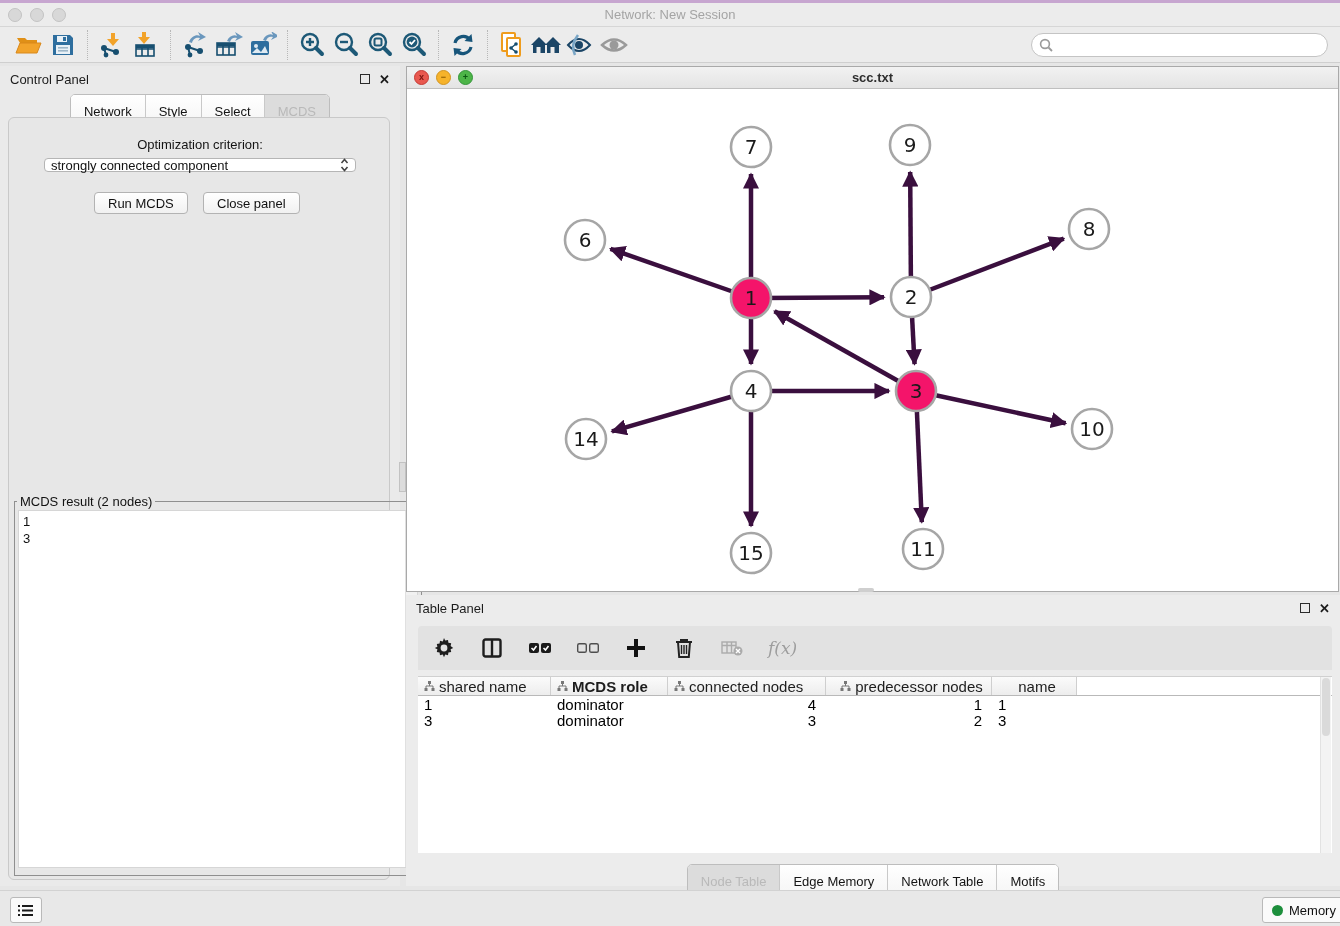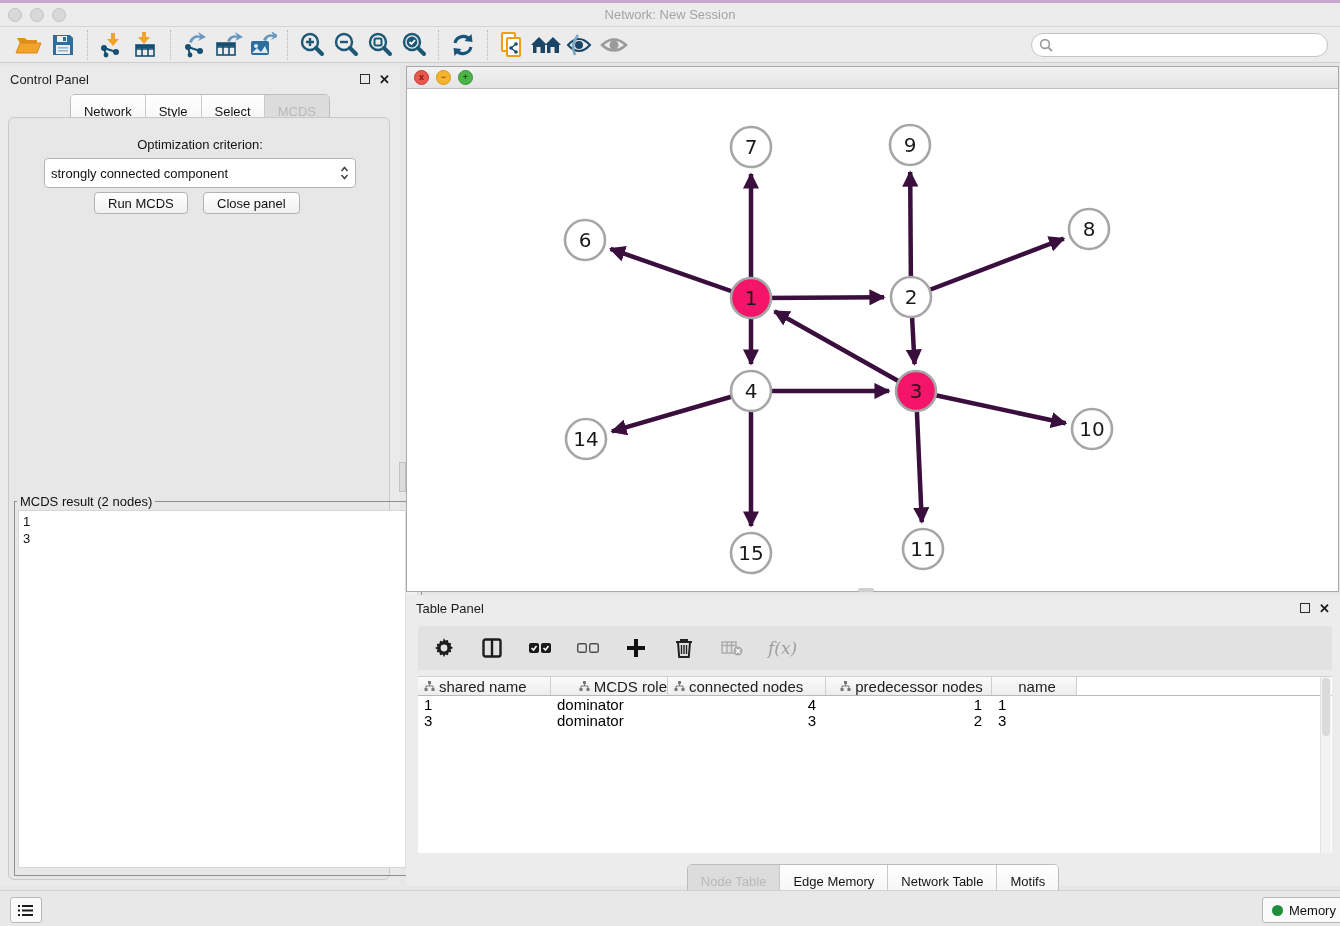--- a/index.html
+++ b/index.html
@@ -22,21 +22,21 @@
   .panel-hdr-icons{margin-left:auto;display:flex;align-items:center;gap:9px;}
   .float-icon{width:8px;height:8px;border:1.4px solid #2b2b2b;display:inline-block;}
   .close-icon{font-size:13px;font-weight:bold;color:#1b1b1b;line-height:1;}
   .seg{display:inline-flex;border:1px solid #bdbdbd;border-radius:5px;overflow:hidden;background:#fff;}
   .seg .tab{padding:9px 13px;font-size:13px;color:#141414;background:linear-gradient(#ffffff,#f4f4f4);border-right:1px solid #c9c9c9;white-space:nowrap;}
   .seg .tab:last-child{border-right:none;}
   .seg .tab.active{background:#dcdcdc;color:#b9b9b9;}
   #cp-tabs-row{left:0;top:94px;width:400px;display:flex;justify-content:center;}
   #cp-body{left:8px;top:117px;width:382px;height:763px;background:#e7e7e7;border:1px solid #c9c9c9;border-radius:6px;box-sizing:border-box;}
   #opt-label{left:0;top:137px;width:400px;text-align:center;font-size:13px;color:#141414;}
-  #criterion-select{left:44px;top:158px;width:312px;height:30px;background:#fff;border:1px solid #b5b5b5;border-radius:4px;display:flex;align-items:center;padding:0 6px;box-sizing:border-box;font-size:13px;color:#111;}
+  #criterion-select{left:44px;top:158px;width:312px;height:14px;background:#fff;border:1px solid #b5b5b5;border-radius:4px;display:flex;align-items:center;padding:0 6px;box-sizing:border-box;font-size:13px;color:#111;}
   #criterion-select .chevrons{margin-left:auto;}
   .mac-btn{height:22px;background:linear-gradient(#ffffff,#f1f1f1);border:1px solid #b3b3b3;border-radius:4px;font-size:13px;color:#111;display:flex;align-items:center;justify-content:center;padding:0 13px;box-sizing:border-box;}
   #run-btn{left:94px;top:192px;}
   #closepanel-btn{left:203px;top:192px;}
   #result-group{left:14px;top:494px;width:408px;height:382px;border:1px solid #8f8f8f;margin:0;padding:0;box-sizing:border-box;}
   #result-group legend{font-size:13px;color:#111;padding:0 3px;margin-left:2px;}
   #result-text-wrap{position:relative;margin:1px 3px 3px 3px;height:356px;background:#fff;border:1px solid #d6d6d6;}
   #result-text{margin:0;padding:2px 4px;font-family:"Liberation Sans",sans-serif;font-size:13px;line-height:17px;color:#111;}
   #result-scroll{position:absolute;right:0;top:0;bottom:0;width:11px;background:#f1f1f1;border-left:1px solid #e0e0e0;}
   
@@ -264,20 +264,21 @@
 3</pre>
     <div id="result-scroll"></div>
   </div>
 </fieldset>
 
 <div class="abs" id="net-window">
   <div id="net-titlebar">
     <span class="tl tl-close">x</span>
     <span class="tl tl-min">−</span>
     <span class="tl tl-max">+</span>
+    <div id="net-title">scc.txt</div>
   </div>
   <svg id="graph-svg" width="931" height="503">
       <defs>
         <marker id="arrow" viewBox="0 0 10 10" refX="9" refY="5" markerWidth="3.6" markerHeight="3.6" orient="auto" markerUnits="strokeWidth">
           <path d="M0 0L10 5L0 10z" fill="#3a0f3e"></path>
         </marker>
       </defs>
       <line x1="344" y1="209" x2="344" y2="85" stroke="#3a0f3e" stroke-width="4.5" marker-end="url(#arrow)"></line>
       <line x1="344" y1="209" x2="203.48895963725064" y2="159.90578107807553" stroke="#3a0f3e" stroke-width="4.5" marker-end="url(#arrow)"></line>
       <line x1="344" y1="209" x2="477.00052732830096" y2="208.16874670419813" stroke="#3a0f3e" stroke-width="4.5" marker-end="url(#arrow)"></line>
@@ -411,21 +412,21 @@
         <span><svg width="11" height="11" viewBox="0 0 11 11">
             <g fill="#777">
               <rect x="4" y="0" width="3" height="3"></rect>
               <rect x="0.5" y="7" width="3" height="3"></rect>
               <rect x="7.5" y="7" width="3" height="3"></rect>
             </g>
             <path d="M5.5 3v2M2 7V5h7v2" stroke="#777" fill="none"></path>
           </svg></span>
         <span>shared name</span>
       </div>
-      <div class="th" style="width: 117px; justify-content: flex-end;">
+      <div class="th" style="width: 117px; justify-content: flex-start; font-weight: bold;">
         <span><svg width="11" height="11" viewBox="0 0 11 11">
             <g fill="#777">
               <rect x="4" y="0" width="3" height="3"></rect>
               <rect x="0.5" y="7" width="3" height="3"></rect>
               <rect x="7.5" y="7" width="3" height="3"></rect>
             </g>
             <path d="M5.5 3v2M2 7V5h7v2" stroke="#777" fill="none"></path>
           </svg></span>
         <span>MCDS role</span>
       </div>

